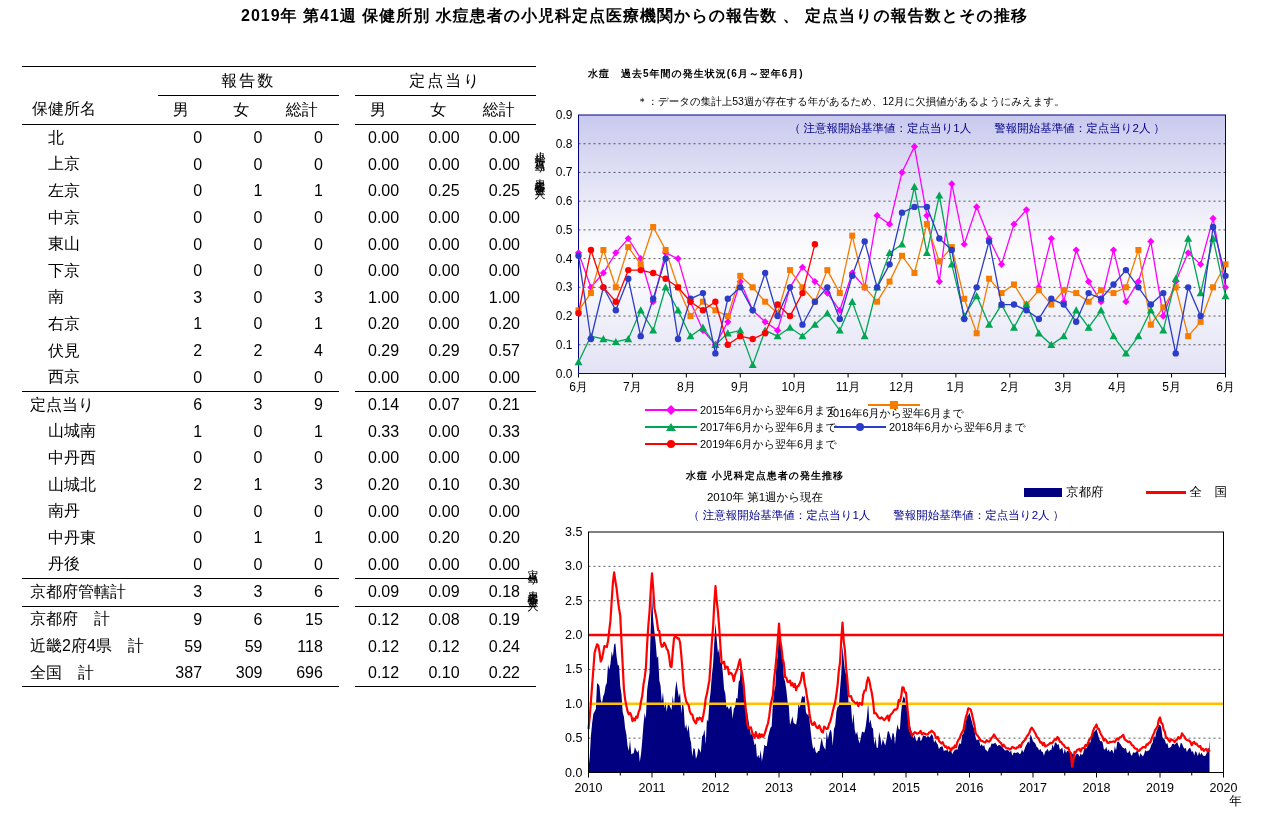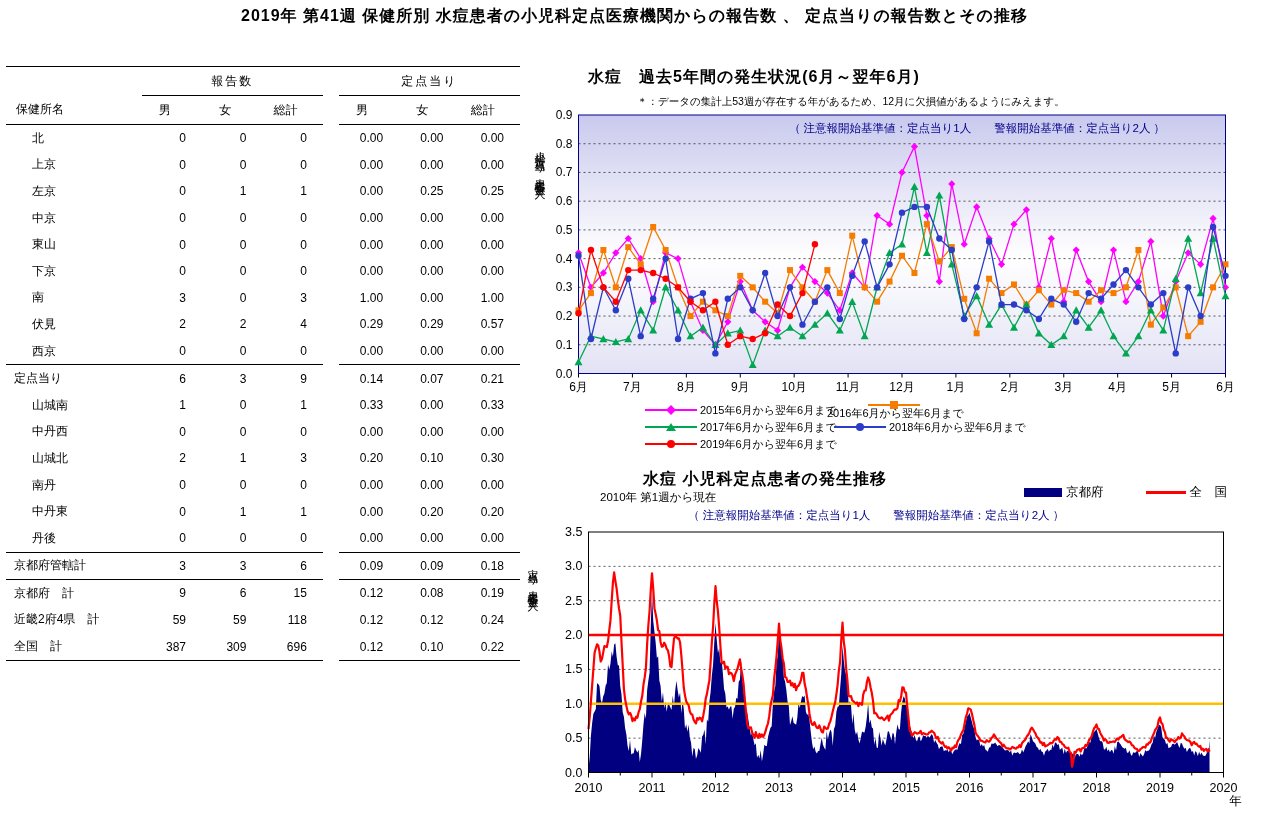--- a/index.html
+++ b/index.html
@@ -1,39 +1,39 @@
 <!DOCTYPE html>
 <html><head>
 <meta charset="utf-8">
 <style>
   html,body{margin:0;padding:0;background:#fff;}
   body{font-family:"Liberation Sans","DejaVu Sans",sans-serif;color:#000;}
   #page{position:relative;width:1269px;height:822px;background:#fff;overflow:hidden;}
   .page-title{position:absolute;top:6px;left:0;width:100%;text-align:center;font-size:16px;font-weight:bold;letter-spacing:1px;}
   
   .tblwrap{position:absolute;left:6px;top:66px;width:514px;}
-  table.report{border-collapse:collapse;width:100%;font-size:12px;table-layout:fixed;}
+  table.report{border-collapse:collapse;width:100%;font-size:16px;table-layout:fixed;margin-left:16px;}
   table.report col.cname{width:128px;} table.report col.cnum{width:57px;} table.report col.csp{width:15px;}
   table.report th{font-weight:normal;height:28px;padding:0;}
   table.report thead tr.gr th{border-top:1px solid #000;}
   table.report thead tr.gr th.grp{border-bottom:1px solid #000;text-align:center;letter-spacing:2px;}
   table.report thead tr.sub th{border-bottom:1.5px solid #000;}
   table.report thead tr.sub th.sp, table.report thead tr.gr th.sp{border-bottom:none;}
   table.report thead th.namehead{text-align:left;padding-left:10px;}
   table.report thead tr.sub th.num{text-align:center;padding-right:14px;}
   table.report td{height:26.6px;padding:0;}
   table.report td.name{text-align:left;padding-left:8px;white-space:nowrap;}
   table.report td.name.ind{padding-left:26px;}
   table.report td.num{text-align:right;padding-right:16px;font-variant-numeric:tabular-nums;}
   table.report tr.ruletop td{border-top:1px solid #000;}
   table.report tr.ruletop td.sp{border-top:none;}
   table.report tbody tr.last td{border-bottom:1px solid #000;}
   table.report tbody tr.last td.sp{border-bottom:none;}
   
-  .cht-title{position:absolute;font-size:16px;font-weight:bold;letter-spacing:1px;white-space:nowrap;}
+  .cht-title{position:absolute;font-size:10px;font-weight:bold;letter-spacing:1px;white-space:nowrap;}
   .cht-note{position:absolute;font-size:10.5px;white-space:nowrap;}
   .ytitle{position:absolute;writing-mode:vertical-rl;text-orientation:upright;font-size:11px;letter-spacing:2px;line-height:12px;}
   svg{position:absolute;}
   
   .tl-item{position:absolute;display:flex;align-items:center;height:12px;white-space:nowrap;}
   .tl-line{position:relative;width:52px;height:2px;background:var(--c,#000);margin-right:3px;flex:0 0 auto;display:block;}
   .tl-marker{position:absolute;left:50%;top:50%;transform:translate(-50%,-50%);display:block;}
   .tl-label{font-size:11px;}
   .m-diamond{width:7px;height:7px;background:var(--c);transform:translate(-50%,-50%) rotate(45deg);}
   .m-square{width:8px;height:8px;background:var(--c);}
@@ -146,20 +146,30 @@
           </tr>
           <tr>
             <td class="name ind">南</td>
             <td class="num">3</td>
             <td class="num">0</td>
             <td class="num">3</td>
             <td class="sp"></td>
             <td class="num">1.00</td>
             <td class="num">0.00</td>
             <td class="num">1.00</td>
+          </tr>
+          <tr>
+            <td class="name ind">右京</td>
+            <td class="num">1</td>
+            <td class="num">0</td>
+            <td class="num">1</td>
+            <td class="sp"></td>
+            <td class="num">0.20</td>
+            <td class="num">0.00</td>
+            <td class="num">0.20</td>
           </tr>
           <tr>
             <td class="name ind">伏見</td>
             <td class="num">2</td>
             <td class="num">2</td>
             <td class="num">4</td>
             <td class="sp"></td>
             <td class="num">0.29</td>
             <td class="num">0.29</td>
             <td class="num">0.57</td>
@@ -620,21 +630,21 @@
     <span class="tl-label">2018年6月から翌年6月まで</span>
   </div>
   <div class="tl-item" style="left:645px;top:438px;">
     <span class="tl-line" style="--c: #FF0000;">
         <span class="tl-marker m-circle"></span>
       </span>
     <span class="tl-label">2019年6月から翌年6月まで</span>
   </div>
 
   <div class="cht-title" style="left:600px;top:469px;width:330px;text-align:center;">水痘 小児科定点患者の発生推移</div>
-  <div class="sub-title" style="left:600px;top:490px;width:330px;text-align:left;">2010年 第1週から現在</div>
+  <div class="sub-title" style="left:600px;top:490px;width:330px;text-align:center;">2010年 第1週から現在</div>
 
   <div class="bl-wrap" style="left:1008px;top:484px;">
     <span class="bl-item">
       <span class="sw-area" style="--c: #000080;"></span>
       <span>京都府</span>
     </span>
     <span class="bl-item">
       <span class="sw-line" style="--c: #FF0000;"></span>
       <span>全　国</span>
     </span>

